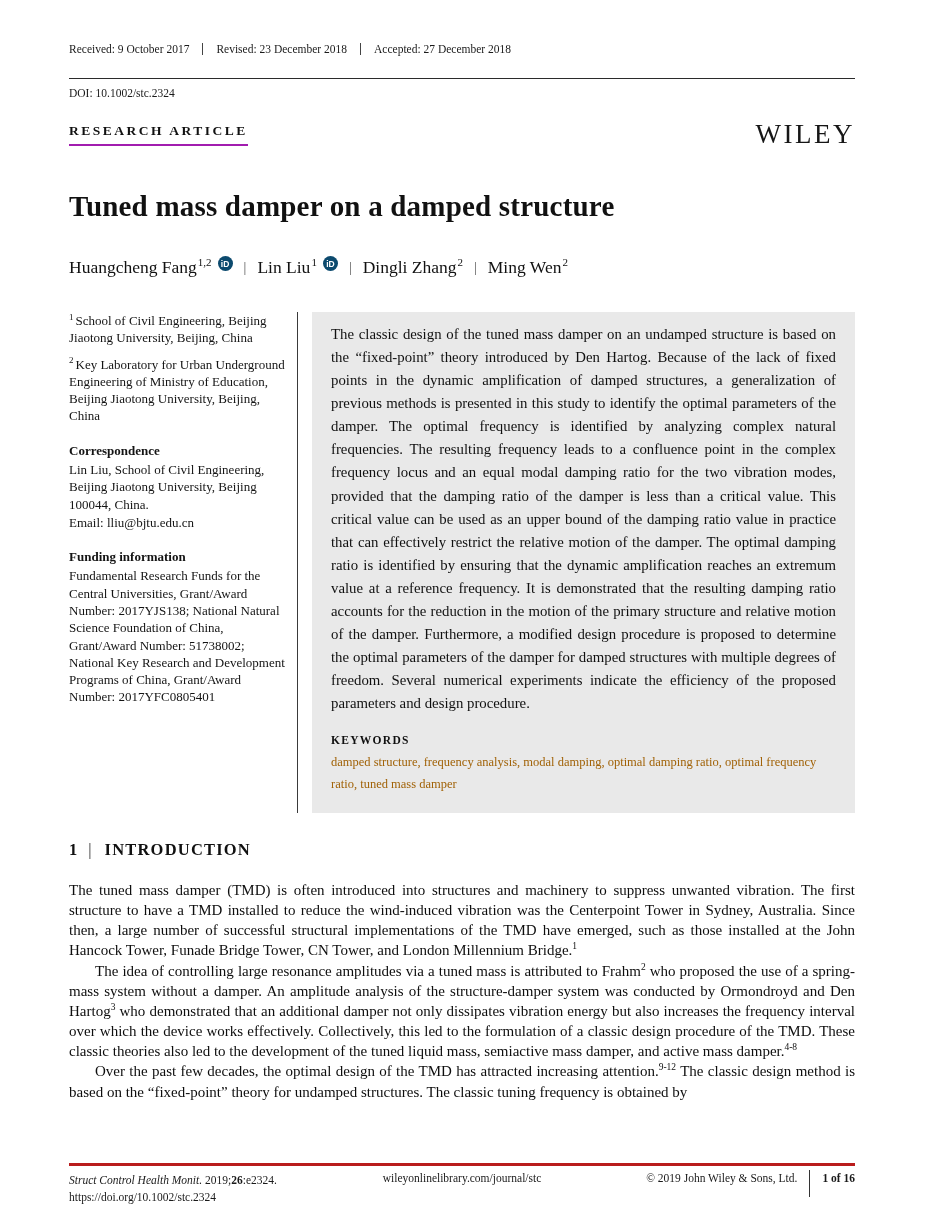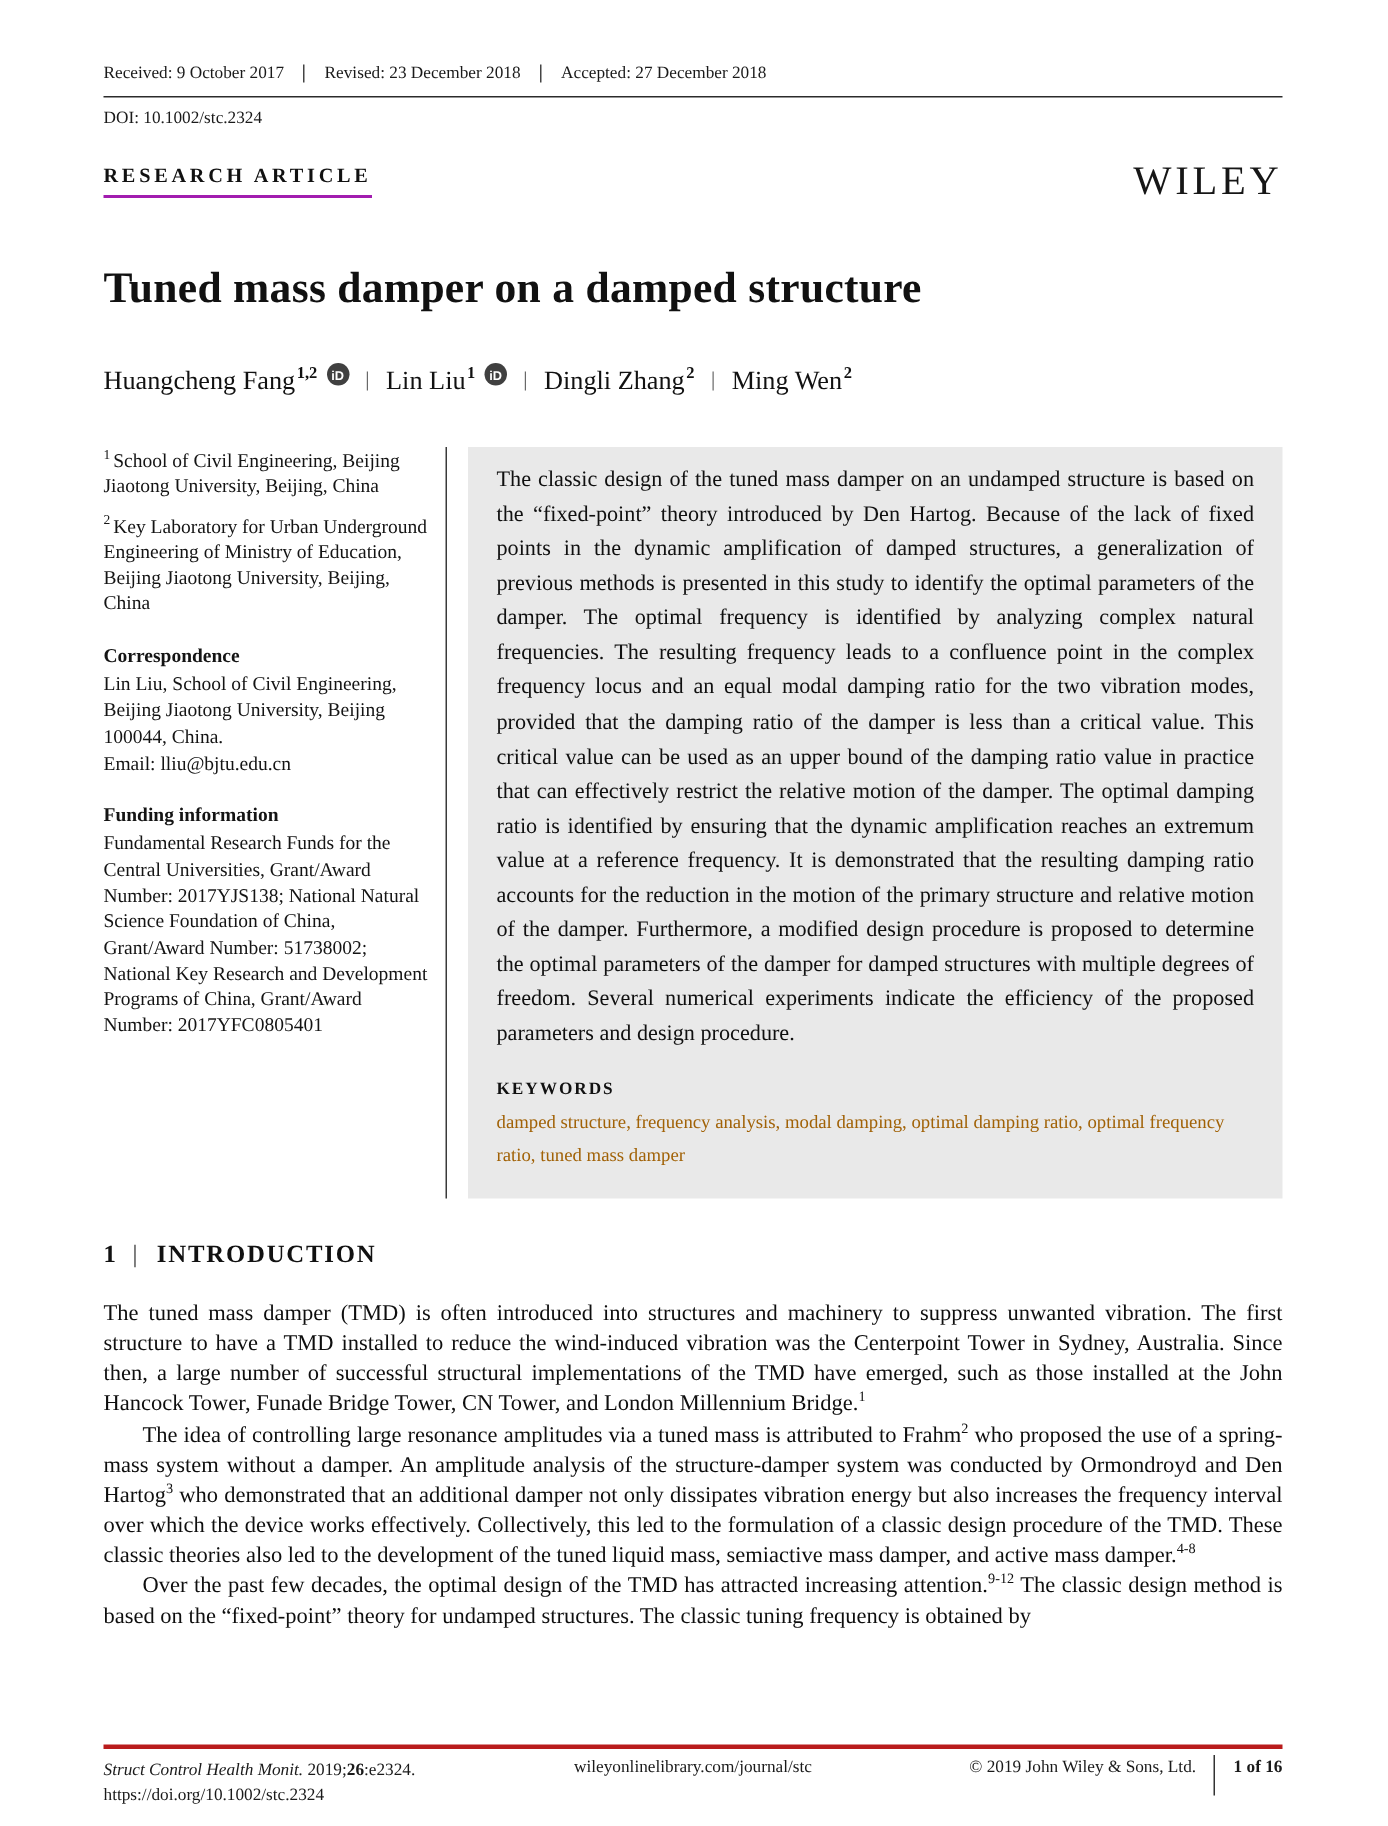--- a/index.html
+++ b/index.html
@@ -2,39 +2,39 @@
 <html><head>
 <meta charset="utf-8">
 <style>
   * { margin: 0; padding: 0; box-sizing: border-box; }
   html, body { background: #ffffff; }
   body { font-family: "Liberation Serif", "DejaVu Serif", serif; color: #111; }
   .page { position: relative; width: 925px; height: 1217px; background: #fff; overflow: hidden; }
   .content { padding: 0 70px 0 69px; }
 
   
-  .top-meta { padding-top: 43px; padding-bottom: 9px; border-bottom: 1px solid #2b2b2b;
+  .top-meta { padding-top: 43px; padding-bottom: 23px; border-bottom: 1px solid #2b2b2b;
               display: flex; align-items: flex-start; font-size: 11.5px; color: #1a1a1a; }
   .meta-item { padding-right: 13px; border-right: 1px solid #444; margin-right: 13px; }
   .meta-item:last-child { border-right: none; }
   .doi-row { margin-top: 8px; font-size: 11.5px; color: #1a1a1a; }
 
   
   .header-row { margin-top: 24px; display: flex; justify-content: space-between; align-items: flex-start; }
   .article-type { font-size: 13.5px; font-weight: 700; letter-spacing: 2.5px;
                   border-bottom: 2px solid #a21caf; padding-bottom: 5px; }
   .brand { font-size: 27px; letter-spacing: 2.5px; font-weight: 400; color: #161616; margin-top: -4px; }
 
   .title { margin-top: 40px; font-size: 29px; font-weight: 700; letter-spacing: 0.2px; }
 
   .authors { margin-top: 34px; font-size: 17.5px; display: flex; align-items: center; flex-wrap: wrap; }
-  .authors sup { font-size: 11px; vertical-align: super; line-height: 0; margin-left: 1px; font-weight: bold; }
+  .authors sup { font-size: 11px; vertical-align: super; line-height: 0; margin-left: 1px; }
   .author-sep { color: #555; font-size: 14px; margin: 0 11px; }
   .orcid { display: inline-flex; align-items: center; justify-content: center;
-           width: 15px; height: 15px; border-radius: 50%; background: #404040;
+           width: 15px; height: 15px; border-radius: 50%; background: #0c4a6e;
            color: #fff; font-size: 8.5px; font-weight: 700; margin-left: 6px;
            font-family: "Liberation Sans", sans-serif; cursor: pointer; position: relative; top: -4px; }
 
   
   .main { margin-top: 34px; display: flex; align-items: stretch; }
   .sidebar { width: 228px; flex-shrink: 0; padding-right: 8px; font-size: 13px; line-height: 1.33; color: #141414; }
   .affil { margin-bottom: 9px; }
   .affil sup, .side-text sup { font-size: 9px; vertical-align: super; line-height: 0; margin-right: 2px; }
   .side-heading { font-weight: 700; margin-top: 17px; margin-bottom: 2px; }
   .side-text { margin-bottom: 1px; }

